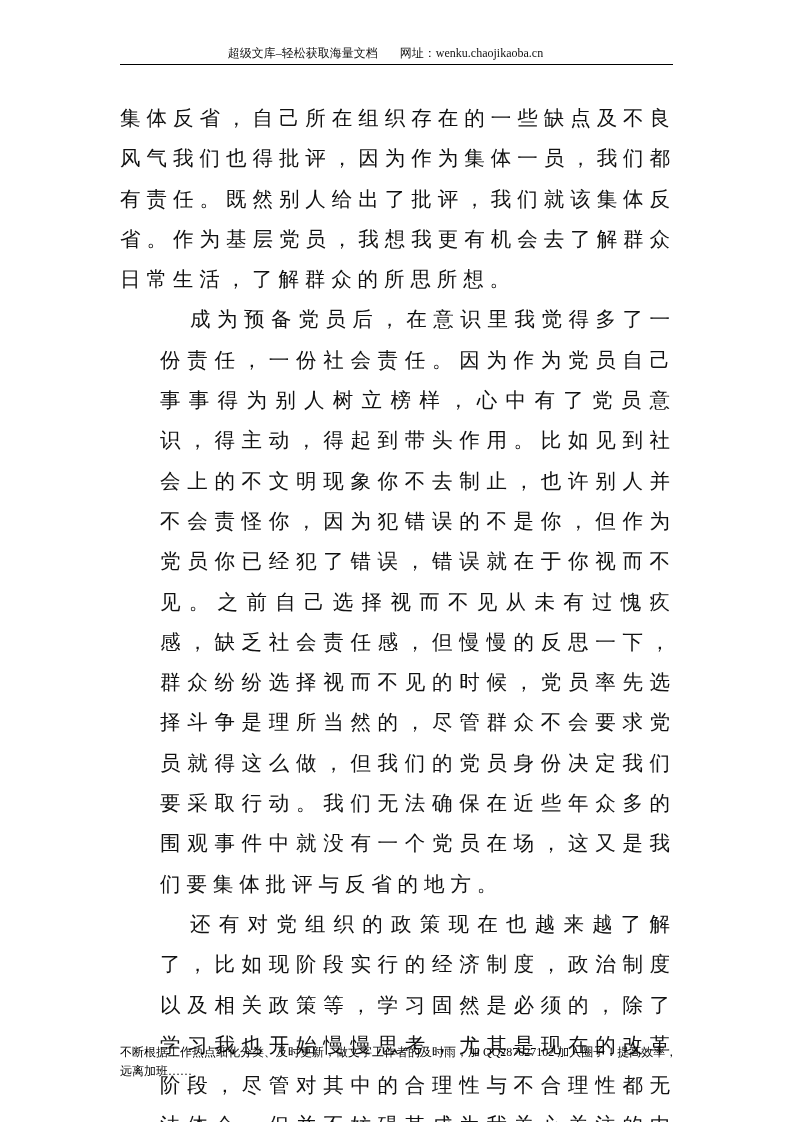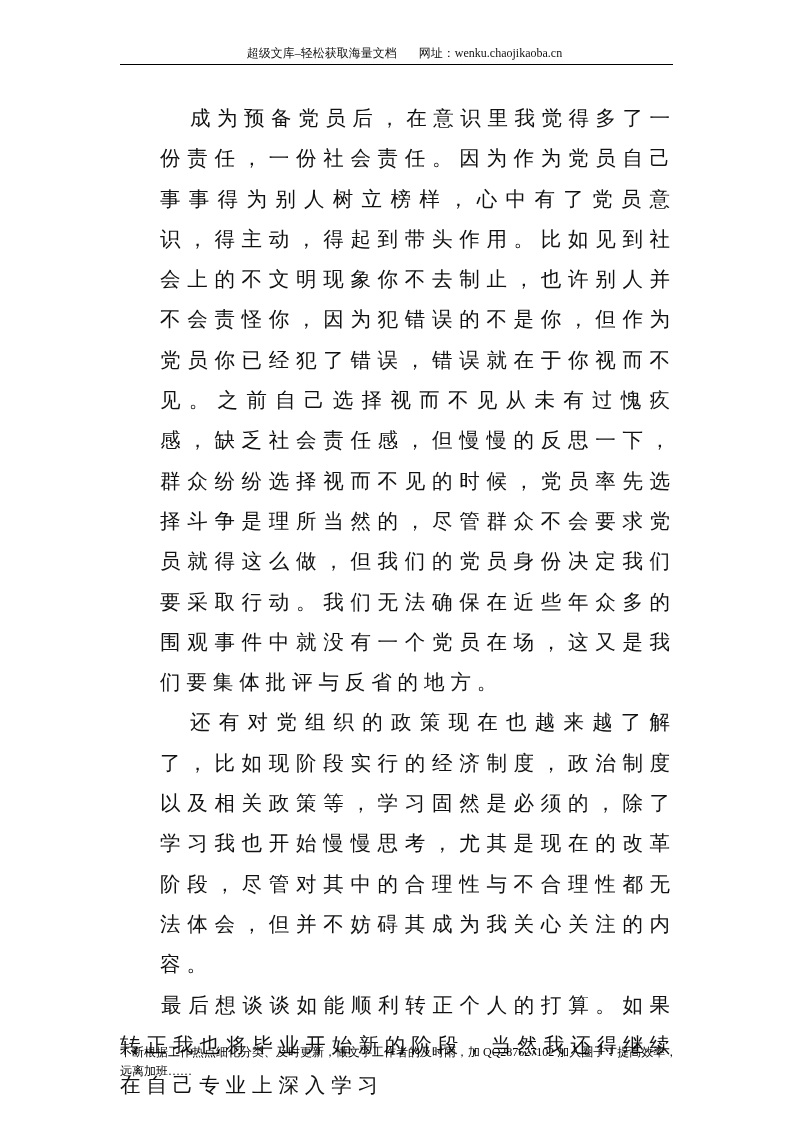--- a/index.html
+++ b/index.html
@@ -10,21 +10,21 @@
   body {
     width: 793px;
     height: 1122px;
     position: relative;
     overflow: hidden;
     font-family: "DejaVu Serif", "Liberation Serif", serif;
     color: #000;
   }
   .header {
     position: absolute;
-    left: 128px;
+    left: 109px;
     top: 44px;
     width: 553px;
     height: 20px;
     text-align: center;
     font-size: 12px;
     line-height: 18px;
     font-family: "Liberation Serif", "DejaVu Serif", serif;
     color: #111;
   }
   .header .sep { display: inline-block; width: 22px; }
@@ -67,18 +67,19 @@
 </style>
 </head>
 <body>
 
 <div class="header">
   <span>超级文库–轻松获取海量文档</span><span class="sep"></span><span>网址：</span><span>wenku.chaojikaoba.cn</span>
 </div>
 <div class="header-rule"></div>
 
 <div class="body">
+  <p class="para">集体反省，自己所在组织存在的一些缺点及不良风气我们也得批评，因为作为集体一员，我们都有责任。既然别人给出了批评，我们就该集体反省。作为基层党员，我想我更有机会去了解群众日常生活，了解群众的所思所想。</p>
   <p class="para indent">成为预备党员后，在意识里我觉得多了一份责任，一份社会责任。因为作为党员自己事事得为别人树立榜样，心中有了党员意识，得主动，得起到带头作用。比如见到社会上的不文明现象你不去制止，也许别人并不会责怪你，因为犯错误的不是你，但作为党员你已经犯了错误，错误就在于你视而不见。之前自己选择视而不见从未有过愧疚感，缺乏社会责任感，但慢慢的反思一下，群众纷纷选择视而不见的时候，党员率先选择斗争是理所当然的，尽管群众不会要求党员就得这么做，但我们的党员身份决定我们要采取行动。我们无法确保在近些年众多的围观事件中就没有一个党员在场，这又是我们要集体批评与反省的地方。</p>
   <p class="para indent">还有对党组织的政策现在也越来越了解了，比如现阶段实行的经济制度，政治制度以及相关政策等，学习固然是必须的，除了学习我也开始慢慢思考，尤其是现在的改革阶段，尽管对其中的合理性与不合理性都无法体会，但并不妨碍其成为我关心关注的内容。</p>
   <p class="para indent2">最后想谈谈如能顺利转正个人的打算。如果转正我也将毕业开始新的阶段，当然我还得继续在自己专业上深入学习</p>
 </div>
 
 <div class="footer">不断根据工作热点细化分类、及时更新，做文字工作者的及时雨，加 QQ287627102 加入圈子！提高效率，远离加班……</div>
 
 </body></html>

